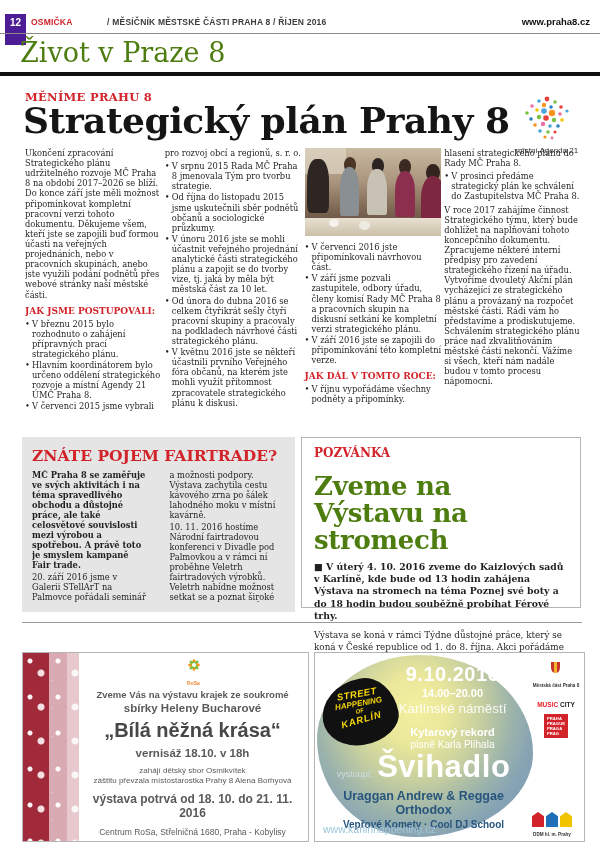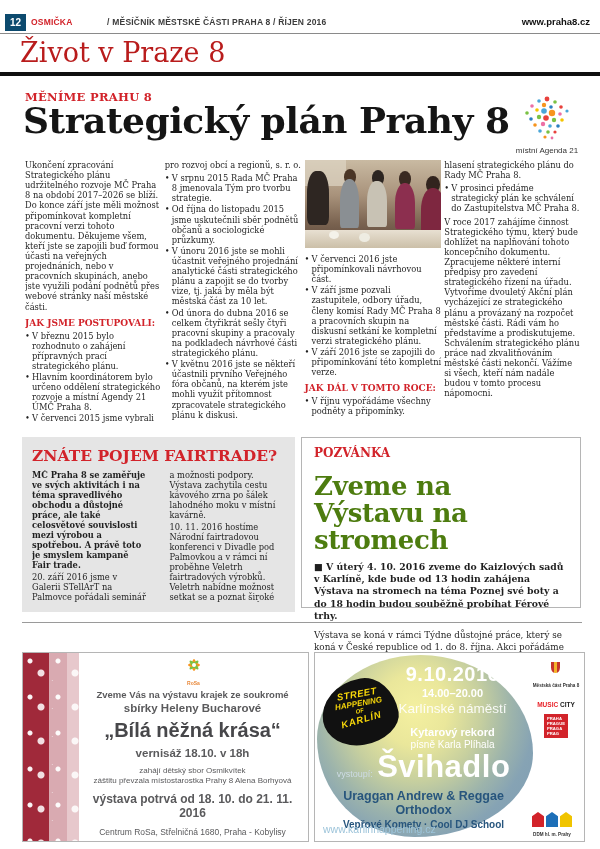--- a/index.html
+++ b/index.html
@@ -1,32 +1,32 @@
 <!DOCTYPE html>
 <html><head>
 <meta charset="utf-8">
 <style>
   html,body{margin:0;padding:0;}
   body{width:600px;height:849px;position:relative;background:#fff;font-family:"DejaVu Serif",serif;color:#1f1f1f;overflow:hidden;}
   
-  .pageno{position:absolute;left:5px;top:14px;width:21px;height:17px;background:#0c4a6e;color:#fff;
+  .pageno{position:absolute;left:5px;top:14px;width:21px;height:31px;background:#4c1d95;color:#fff;
     font:bold 10px/17px "Liberation Sans",sans-serif;text-align:center;}
   .masthead{position:absolute;left:31px;top:17px;font:bold 8.5px "Liberation Sans",sans-serif;letter-spacing:.2px;}
   .masthead .brand{color:#d2232a;}
   .masthead .issue{color:#3c3c3c;padding-left:32px;}
   .website{position:absolute;right:10px;top:16px;font:bold 9.5px "Liberation Sans",sans-serif;color:#111;}
   .rule-thin{position:absolute;top:33px;left:0;width:600px;height:1px;background:#8a8a8a;}
-  .section-title{position:absolute;top:37px;left:20px;margin:0;font:400 27px "DejaVu Serif",serif;color:#b91c1c;}
+  .section-title{position:absolute;top:37px;left:20px;margin:0;font:400 27px "DejaVu Serif",serif;color:#4d7c0f;}
   .rule-thick{position:absolute;top:72px;left:0;width:600px;height:4px;background:#101010;}
   
   .kicker{position:absolute;top:90px;left:25px;font:bold 11.5px "DejaVu Serif",serif;color:#d2232a;letter-spacing:.3px;}
   .headline{position:absolute;top:99px;left:23px;margin:0;font:bold 36px "DejaVu Serif",serif;color:#151515;letter-spacing:-.5px;}
   .agenda{position:absolute;top:93px;left:503px;width:88px;text-align:center;}
   .agenda .cap{font:400 8px "Liberation Sans",sans-serif;color:#333;margin-top:1px;}
-  .cols{position:absolute;top:160px;left:25px;width:556px;height:264px;display:grid;grid-template-columns:repeat(4,1fr);
+  .cols{position:absolute;top:148px;left:25px;width:556px;height:264px;display:grid;grid-template-columns:repeat(4,1fr);
     column-gap:3px;font-size:8.3px;line-height:1.22;overflow:hidden;}
   .cols p{margin:0 0 3px;}
   .subhead{color:#d2232a;font-weight:bold;font-size:9px;margin:6px 0 2px;}
   .b{position:relative;padding-left:7px;margin-bottom:1px;}
   .b::before{content:"•";position:absolute;left:0;top:0;}
   
   .photo{position:relative;width:100%;height:88px;margin-bottom:6px;overflow:hidden;
     background:linear-gradient(180deg,#c9baa2 0%,#a8927b 40%,#7a6350 72%,#59453a 100%);}
   .photo div{position:absolute;}
   .ph-win{left:0;top:0;width:30%;height:30%;background:#ded6c4;opacity:.7;}

